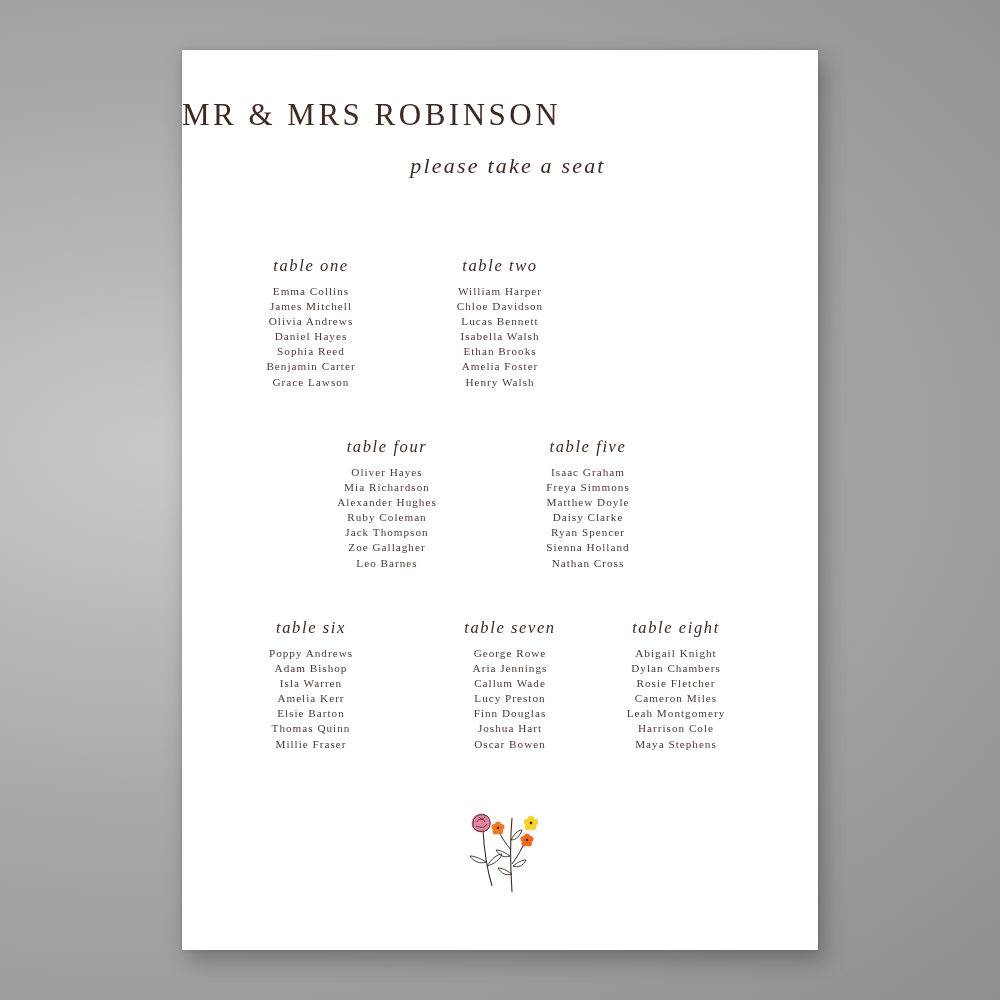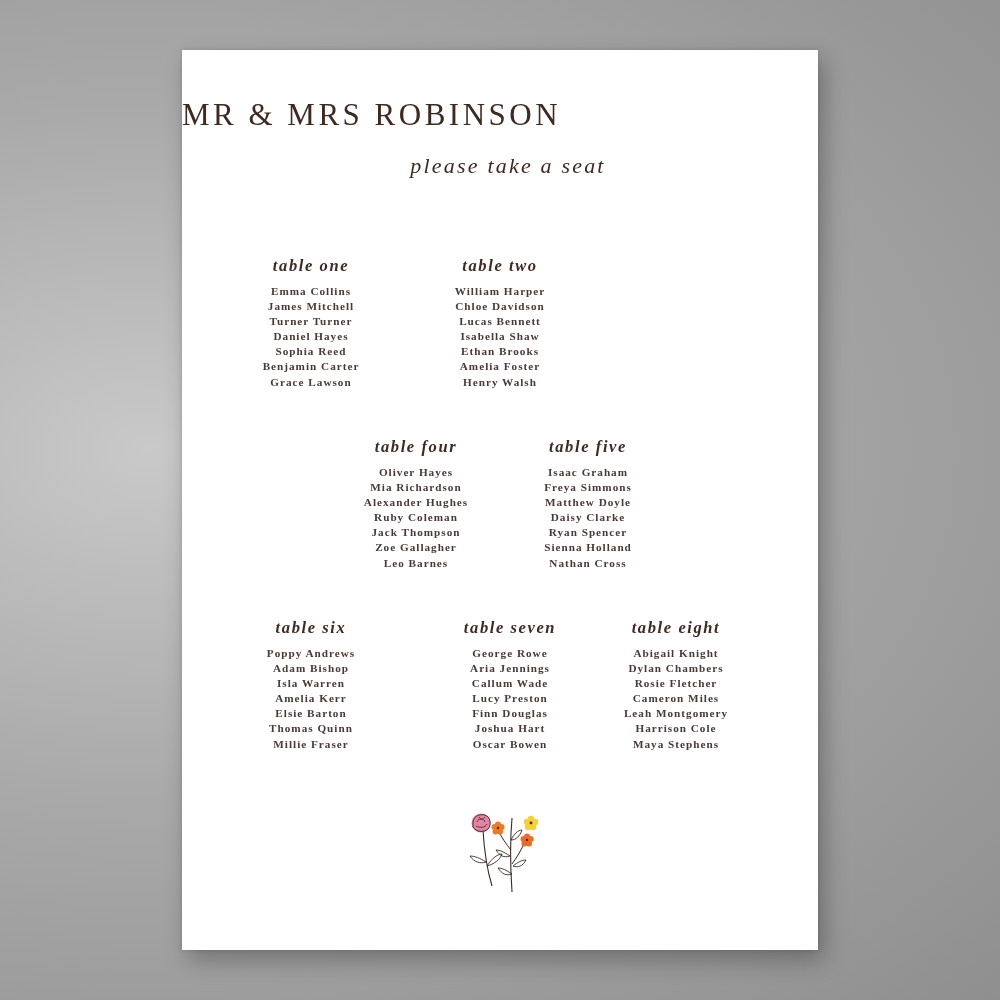--- a/index.html
+++ b/index.html
@@ -19,21 +19,21 @@
     text-align: left; color: #3f2a22;
     font-size: 31px; letter-spacing: 3.5px; font-weight: normal;
   }
   .subtitle {
     position: absolute; left: 0; right: 0;
     text-align: center; color: #3f2a22;
     font-style: italic; font-size: 22px; letter-spacing: 2.2px; padding-left: 16px;
   }
   .table-block {
     position: absolute; width: 180px; margin-left: -90px;
-    text-align: center; color: #3f2a22; font-weight: bold;
+    text-align: center; color: #3f2a22;
   }
   .table-name {
     font-style: italic; font-size: 16.5px; letter-spacing: 1.6px;
     height: 20px; line-height: 20px; margin-bottom: 8px;
   }
   .guest {
     font-size: 11.2px; letter-spacing: 1px; line-height: 15.1px; height: 15.1px;
     white-space: nowrap; color: #4a3a34; text-align: center;
   }
   .flowers { position: absolute; left: 278px; top: 750px; width: 90px; height: 100px; }
@@ -42,38 +42,38 @@
 <body>
 
 <div class="card">
   <div class="title" style="top:47px">MR &amp; MRS ROBINSON</div>
   <div class="subtitle" style="top:103px">please take a seat</div>
 
   <div class="table-block" style="left:129px; top:206px">
     <div class="table-name">table one</div>
     <div class="guest">Emma Collins</div>
     <div class="guest">James Mitchell</div>
-    <div class="guest">Turner Turner</div>
+    <div class="guest">Olivia Andrews</div>
     <div class="guest">Daniel Hayes</div>
     <div class="guest">Sophia Reed</div>
     <div class="guest">Benjamin Carter</div>
     <div class="guest">Grace Lawson</div>
   </div>
   <div class="table-block" style="left:318px; top:206px">
     <div class="table-name">table two</div>
     <div class="guest">William Harper</div>
     <div class="guest">Chloe Davidson</div>
     <div class="guest">Lucas Bennett</div>
-    <div class="guest">Isabella Shaw</div>
+    <div class="guest">Isabella Walsh</div>
     <div class="guest">Ethan Brooks</div>
     <div class="guest">Amelia Foster</div>
     <div class="guest">Henry Walsh</div>
   </div>
 
-  <div class="table-block" style="left:234px; top:387px">
+  <div class="table-block" style="left:205px; top:387px">
     <div class="table-name">table four</div>
     <div class="guest">Oliver Hayes</div>
     <div class="guest">Mia Richardson</div>
     <div class="guest">Alexander Hughes</div>
     <div class="guest">Ruby Coleman</div>
     <div class="guest">Jack Thompson</div>
     <div class="guest">Zoe Gallagher</div>
     <div class="guest">Leo Barnes</div>
   </div>
   <div class="table-block" style="left:406px; top:387px">

